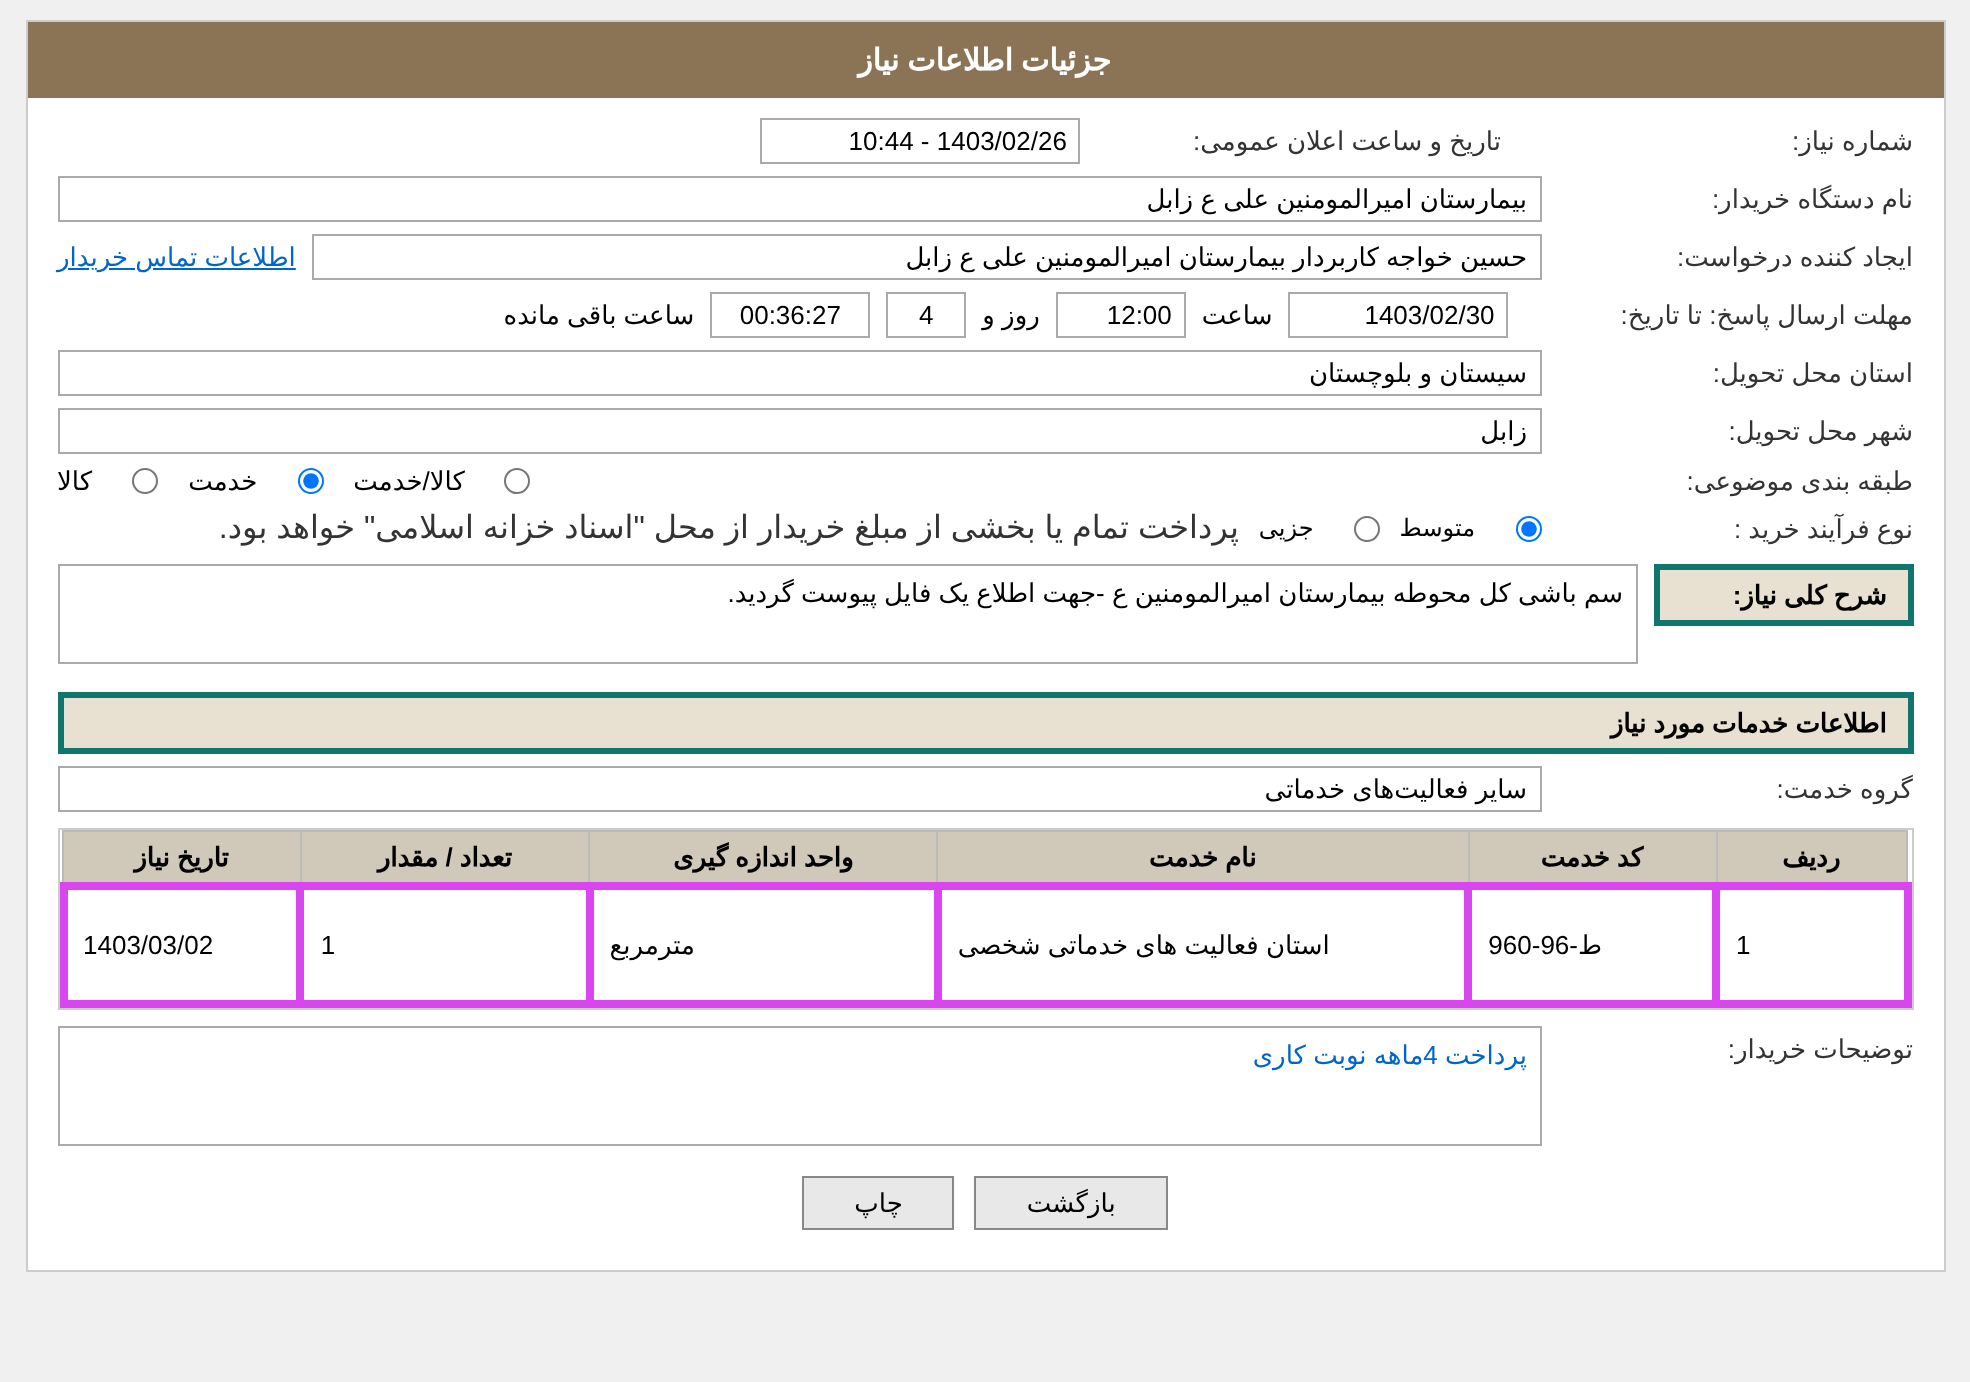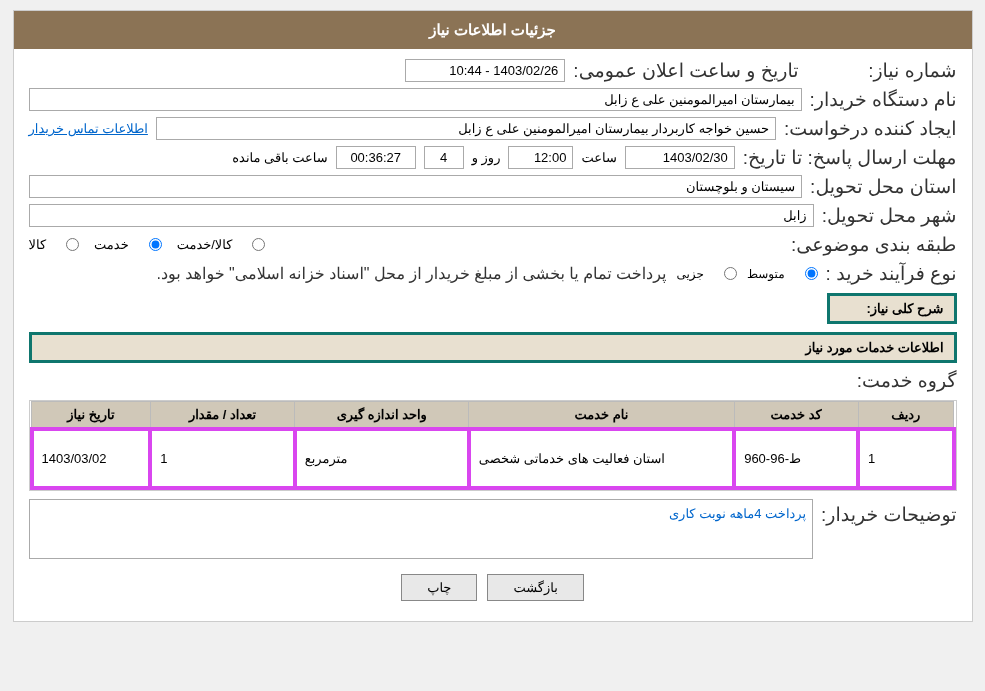--- a/index.html
+++ b/index.html
@@ -31,21 +31,22 @@
       display: flex;
       align-items: center;
       margin-bottom: 6px;
       gap: 8px;
     }
     .label {
       color: #333;
       white-space: nowrap;
       min-width: 130px;
       text-align: right;
-      font-size: 19px;
+      font-size: 13px;
+      margin-left: 48px;
     }
     .value-box {
       border: 1px solid #aaa;
       background: #fff;
       padding: 3px 6px;
       min-height: 22px;
       font-size: 13px;
       text-align: right;
       direction: rtl;
     }
@@ -239,26 +240,28 @@
         <div class="radio-item">
           <input type="radio" name="process" style="">
           <span>جزیی</span>
         </div>
         <span style="font-size:16px; color:#333;">پرداخت تمام یا بخشی از مبلغ خریدار از محل "اسناد خزانه اسلامی" خواهد بود.</span>
       </div>
     </div>
 
     <div class="info-row" style="align-items:flex-start;margin-top:8px;">
       <div class="section-title" style="min-width:130px;margin:0;">شرح کلی نیاز:</div>
+      <div class="description-box">سم باشی کل محوطه بیمارستان امیرالمومنین ع -جهت اطلاع یک فایل پیوست گردید.</div>
     </div>
 
     <div class="section-title">اطلاعات خدمات مورد نیاز</div>
 
     <div class="group-service-row">
       <span class="label">گروه خدمت:</span>
+      <div class="value-box value-box-wide">سایر فعالیت‌های خدماتی</div>
     </div>
 
     <div class="table-container">
       <table>
         <thead>
           <tr>
             <th>ردیف</th>
             <th>کد خدمت</th>
             <th>نام خدمت</th>
             <th>واحد اندازه گیری</th>

